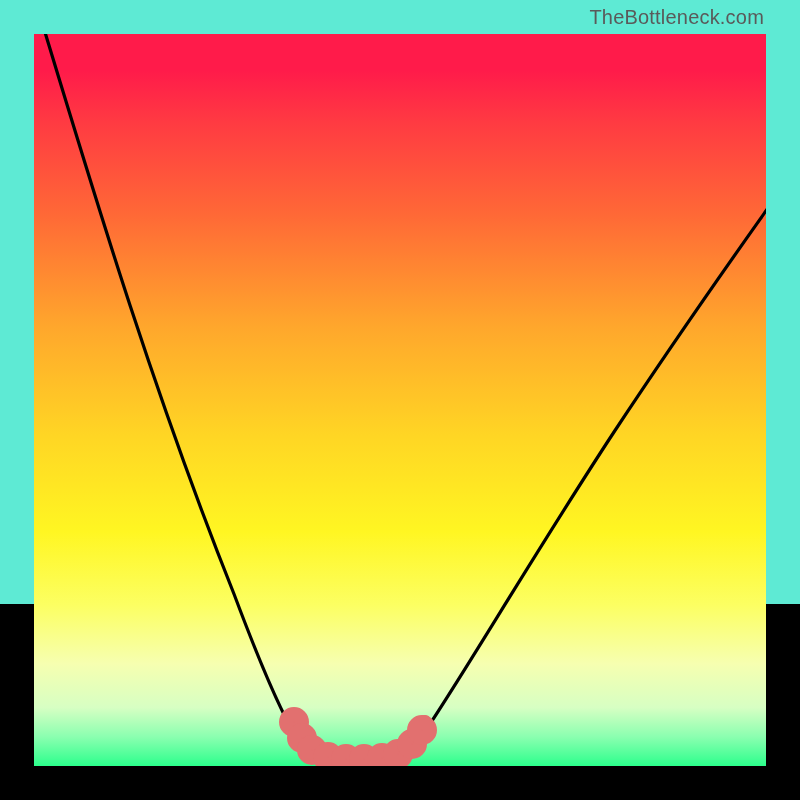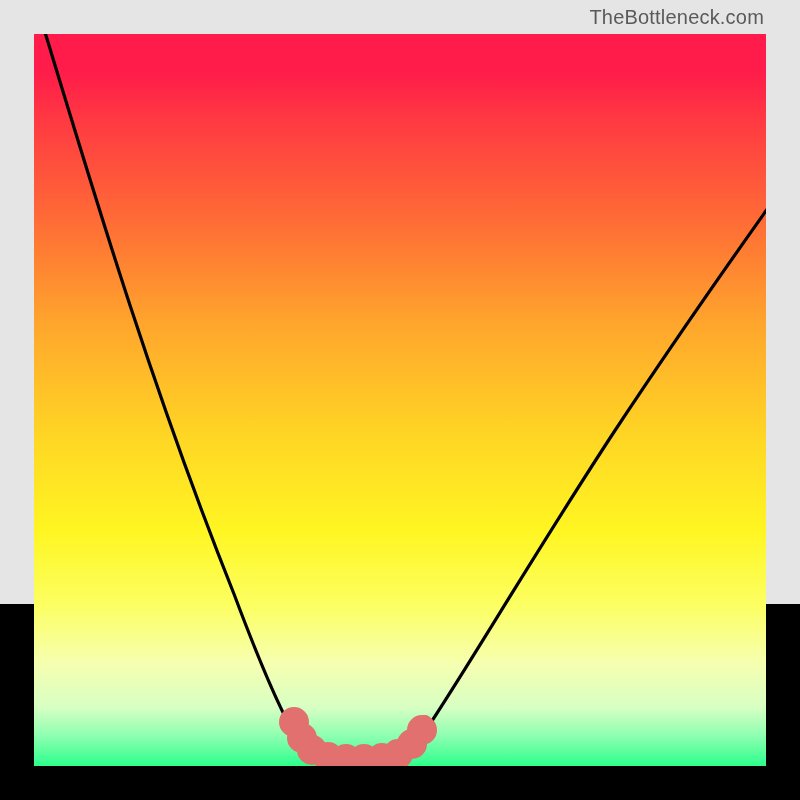--- a/index.html
+++ b/index.html
@@ -8,21 +8,21 @@
     width: 800px;
     height: 800px;
     overflow: hidden;
     background: #000;
     font-family: Arial, Helvetica, sans-serif;
   }
   .frame {
     position: relative;
     width: 800px;
     height: 604px;
-    background: #e5e5e5;
+    background: #5eead4;
   }
   .plot-area {
     position: absolute;
     left: 34px;
     top: 34px;
     width: 732px;
     height: 732px;
     overflow: hidden;
   }
   .gradient-bg {

